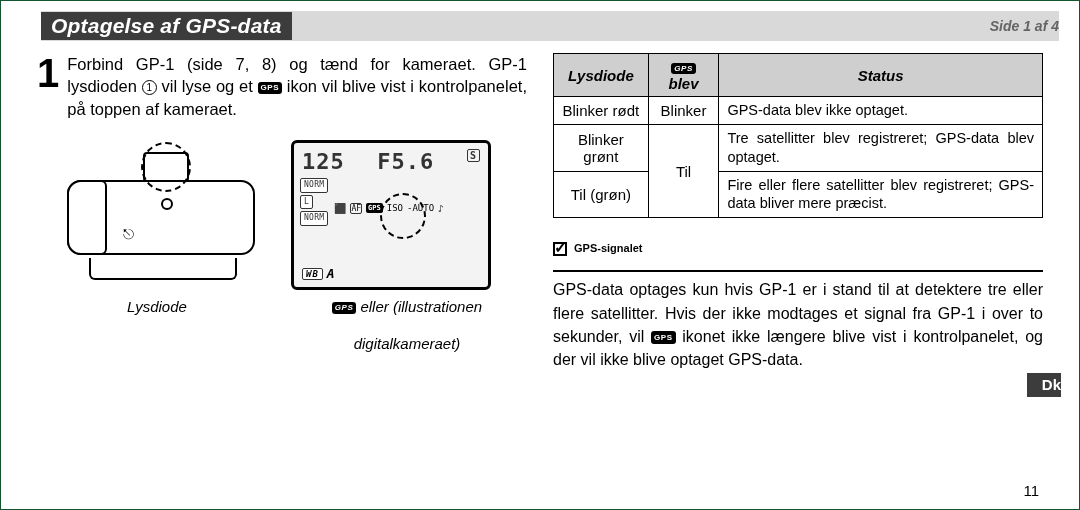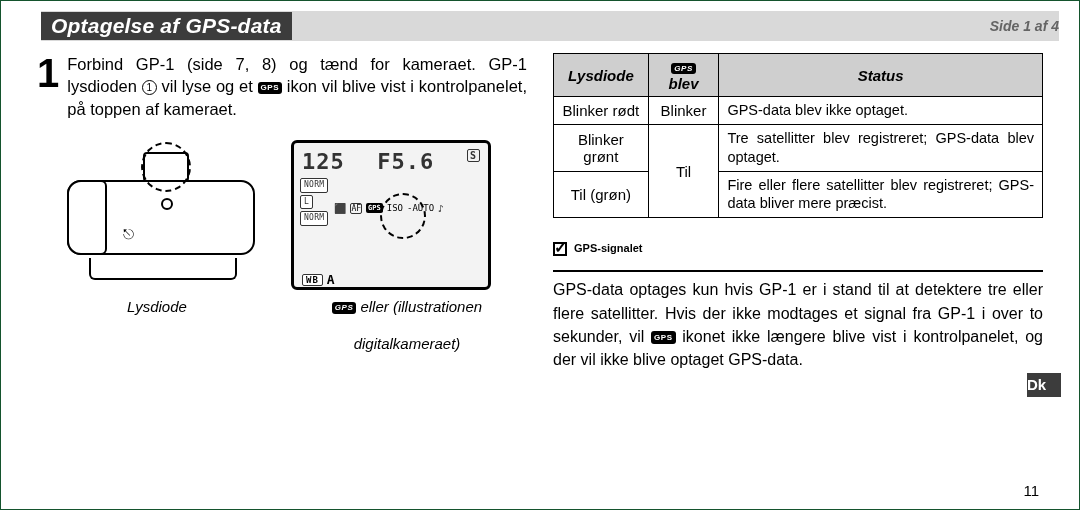--- a/index.html
+++ b/index.html
@@ -131,21 +131,21 @@
     border:3px solid #000; border-radius:6px; background:#f3f3f3;
     font-family: "DS-Digital", monospace;
   }
   .lcd .row1 { position:absolute; top:6px; left:8px; right:8px; display:flex; justify-content:space-between; font-size:22px; font-weight:700; letter-spacing:1px; color:#333;}
   .lcd .badges { position:absolute; top:35px; left:6px; font-size:8px; line-height:1.6; color:#333; letter-spacing:0.3px;}
   .lcd .badges span { display:inline-block; border:1px solid #333; border-radius:2px; padding:0 3px; margin-bottom:2px; background:#fff;}
   .lcd .row2 { position:absolute; top:60px; left:40px; display:flex; gap:4px; align-items:center; font-size:10px;}
   .lcd .count { position:absolute; right:10px; top:60px; font-size:30px; font-weight:700; color:#333; letter-spacing:1px;}
   .lcd .count::before{ content:"["; margin-right:2px; color:#333; font-weight:400;}
   .lcd .count::after{ content:"]"; margin-left:2px; color:#333; font-weight:400;}
-  .lcd .row3 { position:absolute; bottom:0; left:8px; font-size:13px; font-weight:700; letter-spacing:1px;}
+  .lcd .row3 { position:absolute; bottom:6px; left:8px; font-size:13px; font-weight:700; letter-spacing:1px;font-style:italic;}
   .lcd .row3 .wb { display:inline-block; border:1px solid #333; background:#fff; border-radius:2px; font-size:9px; padding:0 3px; vertical-align:middle; margin-right:4px;}
   .lcd .gpsdash {
     position:absolute; left:86px; top:50px; width:46px; height:46px;
     border:2px dashed #000; border-radius:50%;
   }
   .lcd .iso { font-size:9px; }
   .lcd .gps-in-lcd { display:inline-block; background:#000; color:#fff; border-radius:2px; font-size:7px; font-weight:700; padding:1px 2px;}
 
   
   table.status {
@@ -188,21 +188,21 @@
   }
   .lang-tab {
     position: absolute;
     right: 18px;
     top: 372px;
     width: 34px; height: 24px;
     background: #3c3c3c;
     color: #fff;
     font-weight: 700;
     font-size: 15px;
-    text-align: left;
+    text-align: right;
     line-height: 24px;
   }
   .pagenum {
     position: absolute;
     right: 40px;
     bottom: 10px;
     font-size: 15px;
   }
 </style>
 </head>

